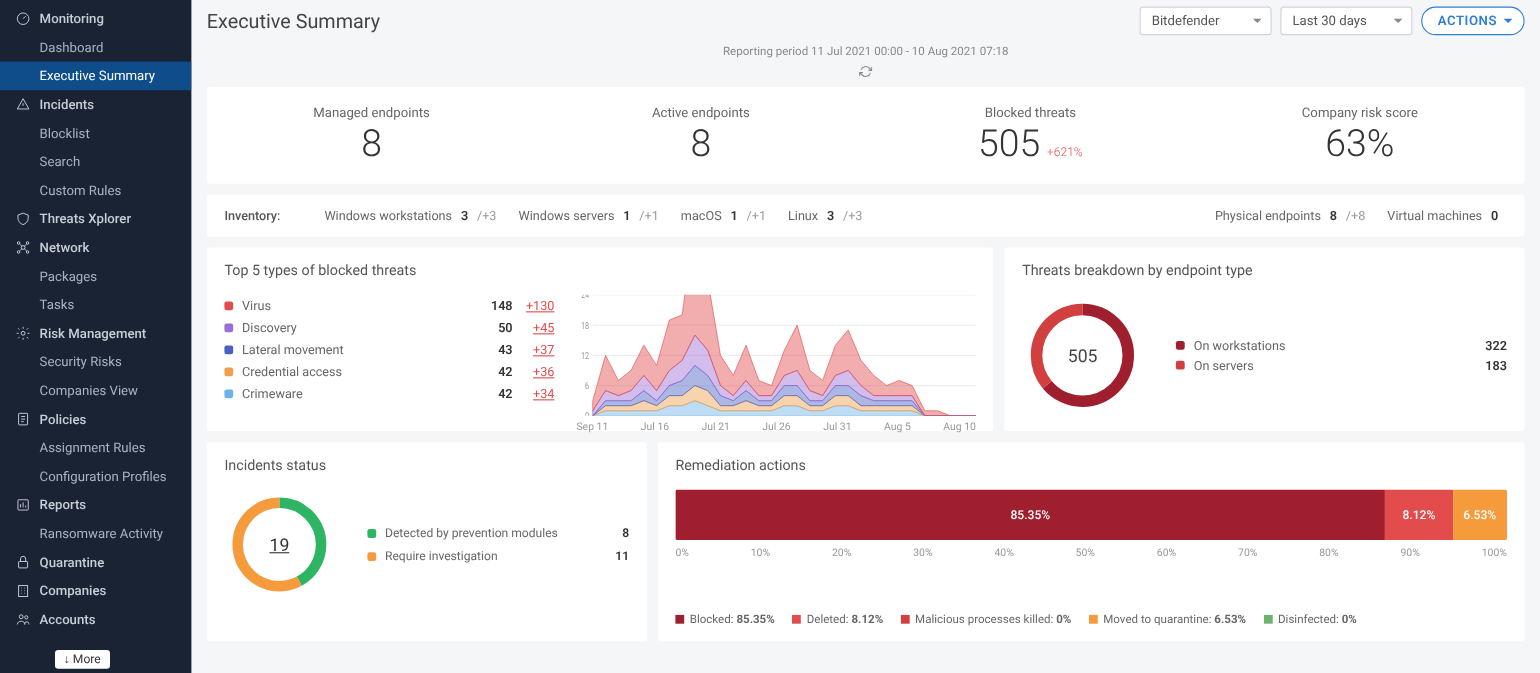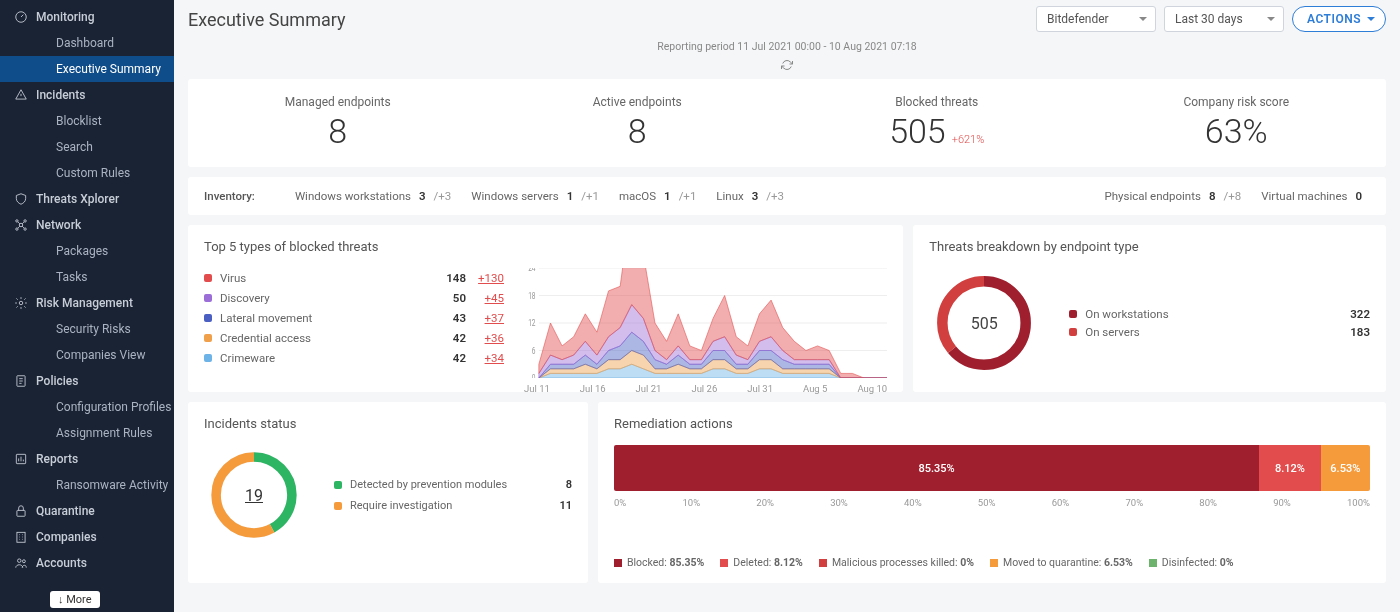--- a/index.html
+++ b/index.html
@@ -2,21 +2,21 @@
 <html><head>
 <meta charset="utf-8">
 <style>
 * { margin: 0; padding: 0; box-sizing: border-box; font-family: -apple-system, BlinkMacSystemFont, "Segoe UI", Roboto, sans-serif; }
 body { background: #f5f6f8; display: flex; width: 1400px; height: 612px; overflow: hidden; font-size: 12px; color: #333; }
 .sidebar { width: 174px; background: #1a2333; color: #c8ced8; display: flex; flex-direction: column; flex-shrink: 0; overflow-y: auto; padding-top: 4px; position: relative; }
 .sidebar::-webkit-scrollbar { width: 0; }
 .nav-item { display: flex; align-items: center; padding: 6px 10px 6px 14px; font-size: 12px; cursor: pointer; gap: 8px; white-space: nowrap; }
 .nav-item.active { background: #0f4c8a; color: #fff; }
 .nav-item.top { font-weight: 500; }
-.nav-sub { padding-left: 56px; font-size: 12px; color: #aab3c2; }
+.nav-sub { padding-left: 36px; font-size: 12px; color: #aab3c2; }
 .nav-icon { width: 14px; height: 14px; display: inline-flex; align-items: center; justify-content: center; flex-shrink: 0; }
 .nav-icon svg { width: 14px; height: 14px; stroke: currentColor; fill: none; stroke-width: 1.5; }
 .more-btn { background: #fff; color: #333; border-radius: 3px; padding: 2px 8px; font-size: 11px; position: absolute; bottom: 4px; left: 50px; cursor: pointer; }
 
 .main { flex: 1; overflow-y: auto; padding: 0 14px 14px 14px; }
 .main::-webkit-scrollbar { width: 8px; }
 .main::-webkit-scrollbar-thumb { background: #ccc; }
 
 .topbar { display: flex; align-items: center; justify-content: space-between; padding: 6px 0 4px 0; }
 .page-title { font-size: 18px; font-weight: 400; color: #444; }
@@ -174,24 +174,24 @@
     <div class="nav-item top">
       <span class="nav-icon">
         <svg viewBox="0 0 24 24">
           <rect x="5" y="3" width="14" height="18" rx="1"></rect>
           <path d="M9 8h6M9 12h6M9 16h4"></path>
         </svg>
       </span>
       <span>Policies</span>
     </div>
     <div class="nav-item nav-sub">
+      <span>Assignment Rules</span>
+    </div>
+    <div class="nav-item nav-sub">
       <span>Configuration Profiles</span>
-    </div>
-    <div class="nav-item nav-sub">
-      <span>Assignment Rules</span>
     </div>
     <div class="nav-item top">
       <span class="nav-icon">
         <svg viewBox="0 0 24 24">
           <rect x="4" y="4" width="16" height="16" rx="1"></rect>
           <path d="M8 16v-5M12 16V8M16 16v-3"></path>
         </svg>
       </span>
       <span>Reports</span>
     </div>
@@ -336,21 +336,21 @@
               <text x="14" y="78" text-anchor="end" font-size="8" fill="#999">6</text>
               <line x1="18" x2="440" y1="100" y2="100" stroke="#eee"></line>
               <text x="14" y="103" text-anchor="end" font-size="8" fill="#999">0</text>
               <path d="M18 100 L32.06666666666666 95.83333333333333 L46.13333333333333 95.83333333333333 L60.2 95.83333333333333 L74.26666666666667 95.83333333333333 L88.33333333333333 95.83333333333333 L102.4 91.66666666666667 L116.46666666666667 91.66666666666667 L130.53333333333333 87.5 L144.6 91.66666666666667 L158.66666666666666 95.83333333333333 L172.73333333333332 95.83333333333333 L186.8 95.83333333333333 L200.86666666666667 95.83333333333333 L214.93333333333334 95.83333333333333 L229 91.66666666666667 L243.06666666666666 91.66666666666667 L257.1333333333333 95.83333333333333 L271.2 95.83333333333333 L285.26666666666665 91.66666666666667 L299.3333333333333 91.66666666666667 L313.4 95.83333333333333 L327.46666666666664 95.83333333333333 L341.53333333333336 95.83333333333333 L355.6 95.83333333333333 L369.6666666666667 95.83333333333333 L383.73333333333335 100 L397.8 100 L411.8666666666667 100 L425.93333333333334 100 L440 100L440 100 L425.93333333333334 100 L411.8666666666667 100 L397.8 100 L383.73333333333335 100 L369.6666666666667 100 L355.6 100 L341.53333333333336 100 L327.46666666666664 100 L313.4 100 L299.3333333333333 100 L285.26666666666665 100 L271.2 100 L257.1333333333333 100 L243.06666666666666 100 L229 100 L214.93333333333334 100 L200.86666666666667 100 L186.8 100 L172.73333333333332 100 L158.66666666666666 100 L144.6 100 L130.53333333333333 100 L116.46666666666667 100 L102.4 100 L88.33333333333333 100 L74.26666666666667 100 L60.2 100 L46.13333333333333 100 L32.06666666666666 100 L18 100Z" fill="#6db3e8" fill-opacity="0.45" stroke="#6db3e8" stroke-width="0.6"></path>
               <path d="M18 100 L32.06666666666666 91.66666666666667 L46.13333333333333 91.66666666666667 L60.2 91.66666666666667 L74.26666666666667 87.5 L88.33333333333333 91.66666666666667 L102.4 83.33333333333334 L116.46666666666667 83.33333333333334 L130.53333333333333 75 L144.6 79.16666666666666 L158.66666666666666 91.66666666666667 L172.73333333333332 91.66666666666667 L186.8 87.5 L200.86666666666667 91.66666666666667 L214.93333333333334 91.66666666666667 L229 83.33333333333334 L243.06666666666666 83.33333333333334 L257.1333333333333 91.66666666666667 L271.2 91.66666666666667 L285.26666666666665 83.33333333333334 L299.3333333333333 83.33333333333334 L313.4 91.66666666666667 L327.46666666666664 91.66666666666667 L341.53333333333336 91.66666666666667 L355.6 91.66666666666667 L369.6666666666667 91.66666666666667 L383.73333333333335 100 L397.8 100 L411.8666666666667 100 L425.93333333333334 100 L440 100L440 100 L425.93333333333334 100 L411.8666666666667 100 L397.8 100 L383.73333333333335 100 L369.6666666666667 95.83333333333333 L355.6 95.83333333333333 L341.53333333333336 95.83333333333333 L327.46666666666664 95.83333333333333 L313.4 95.83333333333333 L299.3333333333333 91.66666666666667 L285.26666666666665 91.66666666666667 L271.2 95.83333333333333 L257.1333333333333 95.83333333333333 L243.06666666666666 91.66666666666667 L229 91.66666666666667 L214.93333333333334 95.83333333333333 L200.86666666666667 95.83333333333333 L186.8 95.83333333333333 L172.73333333333332 95.83333333333333 L158.66666666666666 95.83333333333333 L144.6 91.66666666666667 L130.53333333333333 87.5 L116.46666666666667 91.66666666666667 L102.4 91.66666666666667 L88.33333333333333 95.83333333333333 L74.26666666666667 95.83333333333333 L60.2 95.83333333333333 L46.13333333333333 95.83333333333333 L32.06666666666666 95.83333333333333 L18 100Z" fill="#f0a04b" fill-opacity="0.45" stroke="#f0a04b" stroke-width="0.6"></path>
               <path d="M18 100 L32.06666666666666 87.5 L46.13333333333333 87.5 L60.2 87.5 L74.26666666666667 79.16666666666666 L88.33333333333333 87.5 L102.4 75 L116.46666666666667 70.83333333333333 L130.53333333333333 58.33333333333333 L144.6 66.66666666666667 L158.66666666666666 83.33333333333334 L172.73333333333332 87.5 L186.8 79.16666666666666 L200.86666666666667 87.5 L214.93333333333334 87.5 L229 75 L243.06666666666666 75 L257.1333333333333 87.5 L271.2 87.5 L285.26666666666665 75 L299.3333333333333 75 L313.4 83.33333333333334 L327.46666666666664 87.5 L341.53333333333336 87.5 L355.6 87.5 L369.6666666666667 87.5 L383.73333333333335 100 L397.8 100 L411.8666666666667 100 L425.93333333333334 100 L440 100L440 100 L425.93333333333334 100 L411.8666666666667 100 L397.8 100 L383.73333333333335 100 L369.6666666666667 91.66666666666667 L355.6 91.66666666666667 L341.53333333333336 91.66666666666667 L327.46666666666664 91.66666666666667 L313.4 91.66666666666667 L299.3333333333333 83.33333333333334 L285.26666666666665 83.33333333333334 L271.2 91.66666666666667 L257.1333333333333 91.66666666666667 L243.06666666666666 83.33333333333334 L229 83.33333333333334 L214.93333333333334 91.66666666666667 L200.86666666666667 91.66666666666667 L186.8 87.5 L172.73333333333332 91.66666666666667 L158.66666666666666 91.66666666666667 L144.6 79.16666666666666 L130.53333333333333 75 L116.46666666666667 83.33333333333334 L102.4 83.33333333333334 L88.33333333333333 91.66666666666667 L74.26666666666667 87.5 L60.2 91.66666666666667 L46.13333333333333 91.66666666666667 L32.06666666666666 91.66666666666667 L18 100Z" fill="#4a5fc1" fill-opacity="0.45" stroke="#4a5fc1" stroke-width="0.6"></path>
               <path d="M18 95.83333333333333 L32.06666666666666 79.16666666666666 L46.13333333333333 83.33333333333334 L60.2 79.16666666666666 L74.26666666666667 66.66666666666667 L88.33333333333333 79.16666666666666 L102.4 62.5 L116.46666666666667 54.16666666666667 L130.53333333333333 33.33333333333334 L144.6 45.833333333333336 L158.66666666666666 75 L172.73333333333332 83.33333333333334 L186.8 70.83333333333333 L200.86666666666667 83.33333333333334 L214.93333333333334 83.33333333333334 L229 66.66666666666667 L243.06666666666666 62.5 L257.1333333333333 79.16666666666666 L271.2 83.33333333333334 L285.26666666666665 66.66666666666667 L299.3333333333333 62.5 L313.4 75 L327.46666666666664 83.33333333333334 L341.53333333333336 83.33333333333334 L355.6 83.33333333333334 L369.6666666666667 83.33333333333334 L383.73333333333335 100 L397.8 100 L411.8666666666667 100 L425.93333333333334 100 L440 100L440 100 L425.93333333333334 100 L411.8666666666667 100 L397.8 100 L383.73333333333335 100 L369.6666666666667 87.5 L355.6 87.5 L341.53333333333336 87.5 L327.46666666666664 87.5 L313.4 83.33333333333334 L299.3333333333333 75 L285.26666666666665 75 L271.2 87.5 L257.1333333333333 87.5 L243.06666666666666 75 L229 75 L214.93333333333334 87.5 L200.86666666666667 87.5 L186.8 79.16666666666666 L172.73333333333332 87.5 L158.66666666666666 83.33333333333334 L144.6 66.66666666666667 L130.53333333333333 58.33333333333333 L116.46666666666667 70.83333333333333 L102.4 75 L88.33333333333333 87.5 L74.26666666666667 79.16666666666666 L60.2 87.5 L46.13333333333333 87.5 L32.06666666666666 87.5 L18 100Z" fill="#9b6dd7" fill-opacity="0.45" stroke="#9b6dd7" stroke-width="0.6"></path>
               <path d="M18 87.5 L32.06666666666666 50 L46.13333333333333 70.83333333333333 L60.2 62.5 L74.26666666666667 41.666666666666664 L88.33333333333333 58.33333333333333 L102.4 20.833333333333343 L116.46666666666667 16.666666666666657 L130.53333333333333 -62.5 L144.6 -12.5 L158.66666666666666 50 L172.73333333333332 66.66666666666667 L186.8 41.666666666666664 L200.86666666666667 70.83333333333333 L214.93333333333334 75 L229 45.833333333333336 L243.06666666666666 25 L257.1333333333333 62.5 L271.2 70.83333333333333 L285.26666666666665 41.666666666666664 L299.3333333333333 29.166666666666657 L313.4 54.16666666666667 L327.46666666666664 66.66666666666667 L341.53333333333336 75 L355.6 70.83333333333333 L369.6666666666667 75 L383.73333333333335 95.83333333333333 L397.8 95.83333333333333 L411.8666666666667 100 L425.93333333333334 100 L440 100L440 100 L425.93333333333334 100 L411.8666666666667 100 L397.8 100 L383.73333333333335 100 L369.6666666666667 83.33333333333334 L355.6 83.33333333333334 L341.53333333333336 83.33333333333334 L327.46666666666664 83.33333333333334 L313.4 75 L299.3333333333333 62.5 L285.26666666666665 66.66666666666667 L271.2 83.33333333333334 L257.1333333333333 79.16666666666666 L243.06666666666666 62.5 L229 66.66666666666667 L214.93333333333334 83.33333333333334 L200.86666666666667 83.33333333333334 L186.8 70.83333333333333 L172.73333333333332 83.33333333333334 L158.66666666666666 75 L144.6 45.833333333333336 L130.53333333333333 33.33333333333334 L116.46666666666667 54.16666666666667 L102.4 62.5 L88.33333333333333 79.16666666666666 L74.26666666666667 66.66666666666667 L60.2 79.16666666666666 L46.13333333333333 83.33333333333334 L32.06666666666666 79.16666666666666 L18 95.83333333333333Z" fill="#e24c4c" fill-opacity="0.45" stroke="#e24c4c" stroke-width="0.6"></path>
             </svg>
           <div class="xaxis-labels" id="xaxis">
-              <span>Jul 11</span>
+              <span>Sep 11</span>
               <span>Jul 16</span>
               <span>Jul 21</span>
               <span>Jul 26</span>
               <span>Jul 31</span>
               <span>Aug 5</span>
               <span>Aug 10</span>
             </div>
         </div>
       </div>
     </div>

